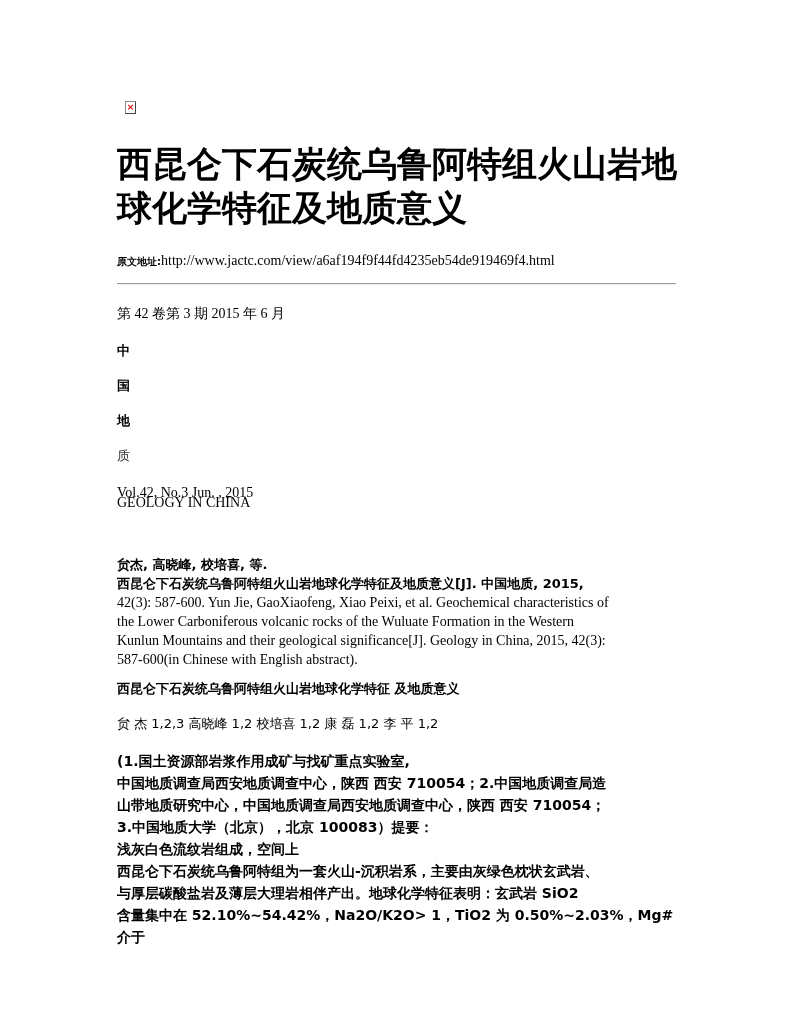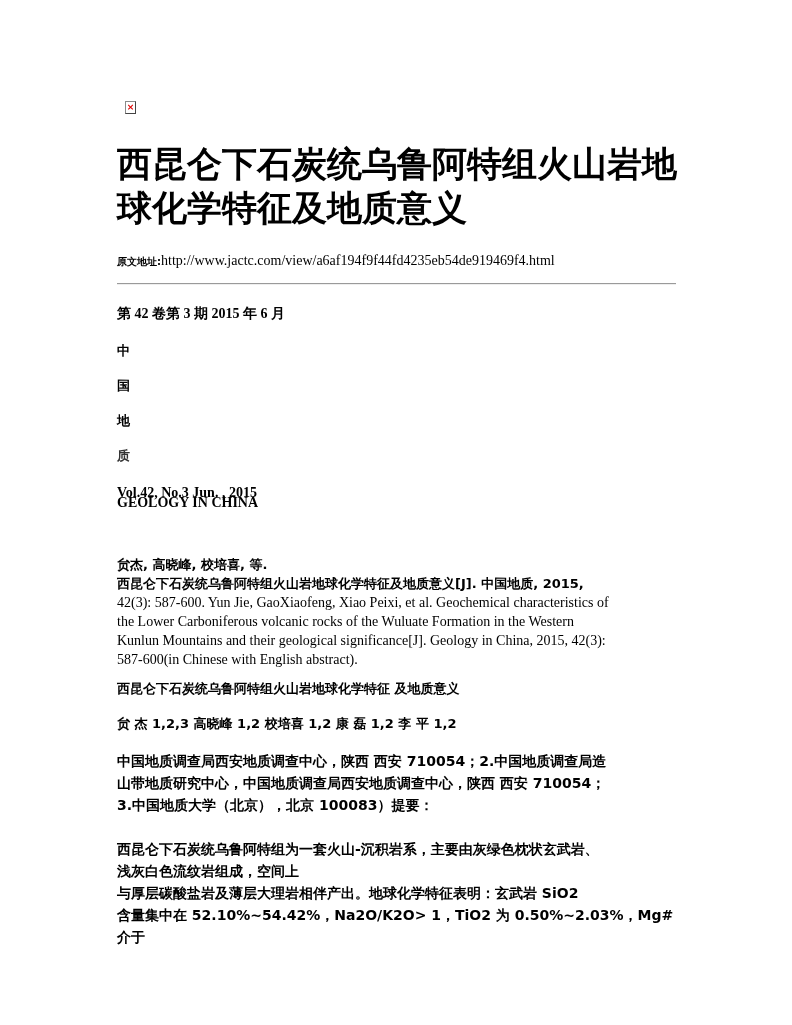--- a/index.html
+++ b/index.html
@@ -22,21 +22,21 @@
   }
   .src {
     position: absolute; left: 117px; top: 252px; font-size: 14px; line-height: 18px;
   }
   .src .lbl { font-family: "DejaVu Sans", sans-serif; font-weight: bold; font-size: 10px; }
   .rule {
     position: absolute; left: 117px; top: 283px; width: 559px; height: 0;
     border-top: 1px solid #9a9a9a; border-bottom: 1px solid #eee;
   }
   .line {
-    position: absolute; left: 117px; font-size: 14px; line-height: 18px; white-space: nowrap; font-weight: bold;
+    position: absolute; left: 117px; font-size: 14px; line-height: 18px; white-space: nowrap;
   }
   .cjk { font-family: "DejaVu Sans", sans-serif; font-size: 13px; }
   .b { font-weight: bold; }
   .para {
     position: absolute; left: 117px; width: 560px; font-size: 14px; line-height: 19px;
   }
 </style>
 </head>
 <body>
 
@@ -67,23 +67,24 @@
   <div>the Lower Carboniferous volcanic rocks of the Wuluate Formation in the Western</div>
   <div>Kunlun Mountains and their geological significance[J]. Geology in China, 2015, 42(3):</div>
   <div>587-600(in Chinese with English abstract).</div>
 </div>
 
 <div class="line cjk b" style="top:680px;">西昆仑下石炭统乌鲁阿特组火山岩地球化学特征 及地质意义</div>
 
 <div class="line cjk" style="top:715px;">贠 杰 1,2,3 高晓峰 1,2 校培喜 1,2 康 磊 1,2 李 平 1,2</div>
 
 <div class="para cjk b" style="top:750px; line-height:22px;">
+  <div>(1.国土资源部岩浆作用成矿与找矿重点实验室,</div>
   <div>中国地质调查局西安地质调查中心，陕西 西安 710054；2.中国地质调查局造</div>
   <div>山带地质研究中心，中国地质调查局西安地质调查中心，陕西 西安 710054；</div>
   <div>3.中国地质大学（北京），北京 100083）提要：</div>
 </div>
 
 <div class="para cjk b" style="top:838px; line-height:22px;">
+  <div>浅灰白色流纹岩组成，空间上</div>
   <div>西昆仑下石炭统乌鲁阿特组为一套火山-沉积岩系，主要由灰绿色枕状玄武岩、</div>
-  <div>浅灰白色流纹岩组成，空间上</div>
   <div>与厚层碳酸盐岩及薄层大理岩相伴产出。地球化学特征表明：玄武岩 SiO2</div>
   <div>含量集中在 52.10%~54.42%，Na2O/K2O&gt; 1，TiO2 为 0.50%~2.03%，Mg# 介于</div>
 </div>
 
 </body></html>

